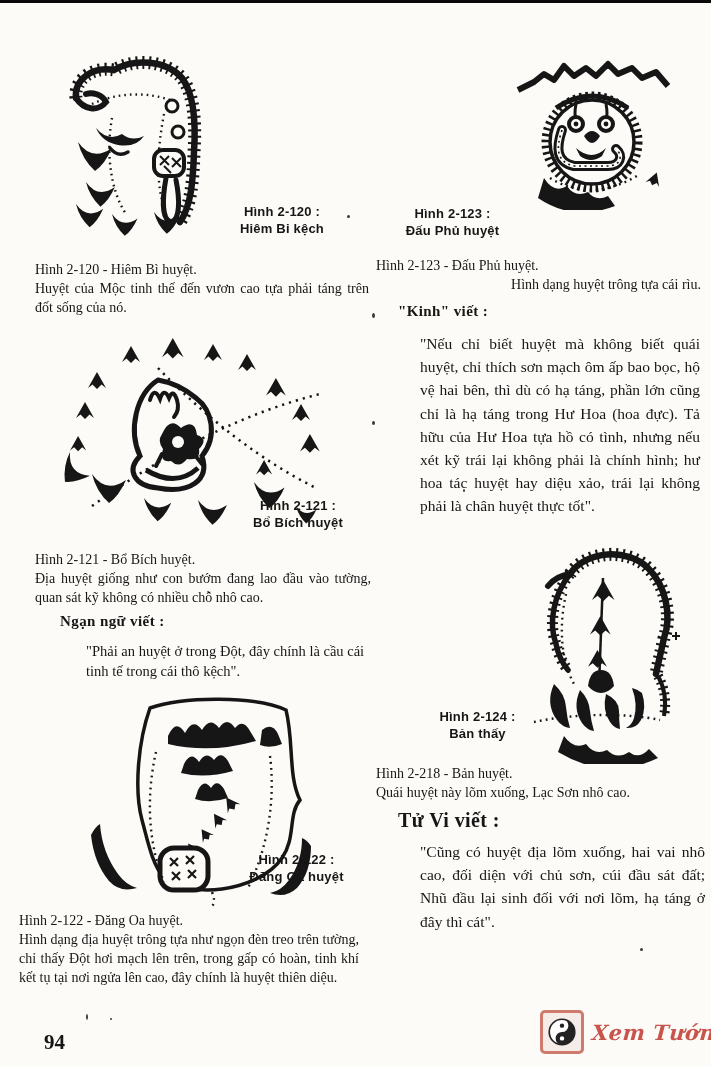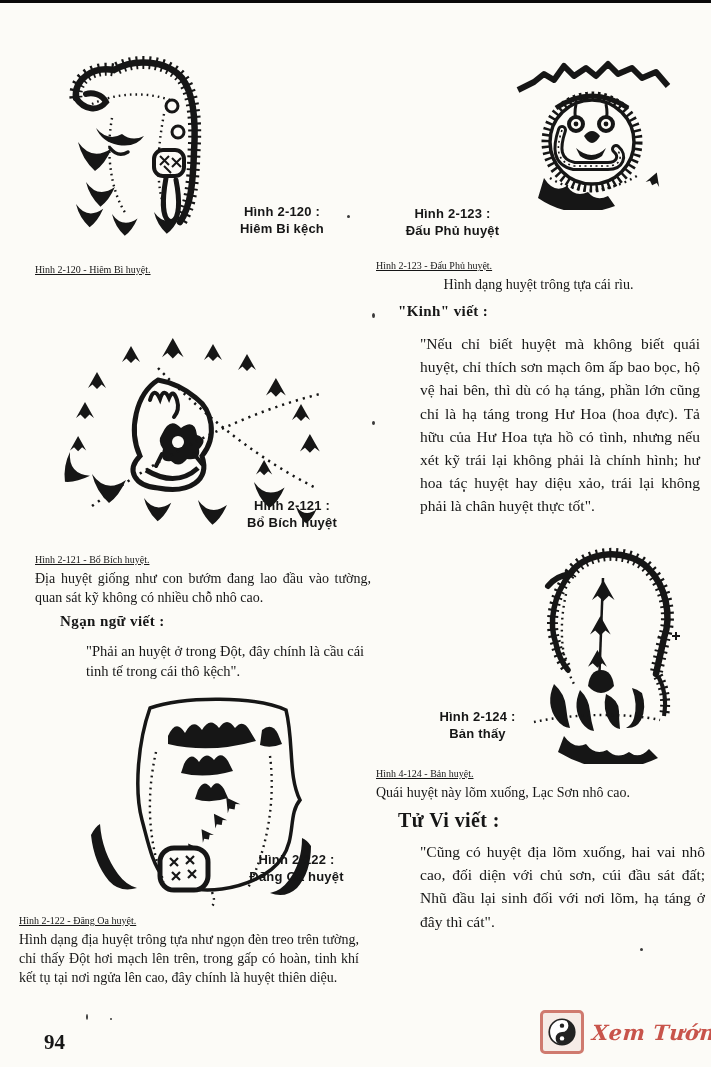--- a/index.html
+++ b/index.html
@@ -8,21 +8,21 @@
     background:#fcfbf7;color:#161616;overflow:hidden;
     font-family:"Liberation Serif", serif;
   }
   .topline{position:absolute;left:0;top:0;width:711px;height:3px;background:#0a0a0a;}
   .abs{position:absolute;}
   .art svg{display:block;}
   .caption{
     font-family:"Liberation Sans", sans-serif;font-weight:700;
     font-size:13px;line-height:17px;text-align:center;letter-spacing:.2px;
   }
-  .para-head{font-size:10px;line-height:19px;font-weight:400;text-decoration:underline;}
+  .para-head{font-size:14px;line-height:19px;font-weight:400;}
   .para-body{font-size:14px;line-height:19px;text-align:justify;}
   .sec-head{font-weight:700;font-size:15px;letter-spacing:.4px;}
   .sec-head.big{font-size:20px;}
   .quote{font-size:15.5px;line-height:23.2px;text-align:justify;}
   .quote.left{font-size:14.5px;line-height:20px;text-align:left;}
   .pagenum{font-size:21px;font-weight:700;}
   .watermark{display:flex;align-items:center;gap:8px;}
   .wm-logo{
     width:44px;height:44px;border:3px solid #cf7a6f;border-radius:5px;
     background:#f6ece7;display:flex;align-items:center;justify-content:center;
@@ -69,20 +69,21 @@
       <use href="#cres" transform="translate(60,166) scale(0.75)" fill="#161616"></use>
       <use href="#cres" transform="translate(102,164) scale(0.75)" fill="#161616"></use>
     </svg>
   </div>
   <div class="abs caption" style="left:222px;top:203px;width:120px;">
     <div>Hình 2-120 :</div>
     <div>Hiêm Bi kệch</div>
   </div>
   <div class="abs" style="left:35px;top:260px;width:334px;">
     <div class="para-head">Hình 2-120 - Hiêm Bì huyệt.</div>
+    <div class="para-body">Huyệt của Mộc tinh thế đến vươn cao tựa phải táng trên đốt sống của nó.</div>
   </div>
 
   <div class="abs art" style="left:492px;top:50px;">
     <svg width="205" height="160" viewBox="0 0 205 160" fill="none">
       <path d="M26,40 L42,32 L52,24 L62,30 L72,16 L82,26 L94,18 L104,26 L116,14 L126,24 L140,18 L150,28 L164,22 L176,36" stroke="#161616" stroke-width="6" stroke-linejoin="round" fill="none"></path>
       <circle cx="100" cy="92" r="46" stroke="#161616" stroke-width="9" stroke-dasharray="2.5 3.5" fill="none"></circle>
       <circle cx="100" cy="92" r="42" stroke="#161616" stroke-width="3.5" fill="none"></circle>
       <path d="M64,58 q36,-24 72,0" stroke="#161616" stroke-width="5" fill="none"></path>
       <path d="M84,54 q-2,10 0,17 M114,54 q2,10 0,17" stroke="#161616" stroke-width="3" fill="none"></path>
       <circle cx="84" cy="74" r="7" fill="#fcfbf7" stroke="#161616" stroke-width="4"></circle>
@@ -98,21 +99,21 @@
       <path d="M52,128 q10,16 23,8 q8,12 21,6 q8,10 20,4 l7,10 q-42,16 -77,-8 z" fill="#161616"></path>
       <use href="#fir" transform="translate(158,120) rotate(20) scale(0.8)" fill="#161616"></use>
     </svg>
   </div>
   <div class="abs caption" style="left:395px;top:205px;width:115px;">
     <div>Hình 2-123 :</div>
     <div>Đấu Phủ huyệt</div>
   </div>
   <div class="abs" style="left:376px;top:256px;width:325px;">
     <div class="para-head">Hình 2-123 - Đấu Phủ huyệt.</div>
-    <div class="para-body" style="text-align:center">Hình dạng huyệt trông tựa cái rìu.</div>
+    <div class="para-body" style="text-align:right">Hình dạng huyệt trông tựa cái rìu.</div>
   </div>
 
   <div class="abs sec-head" style="left:398px;top:303px;">"Kinh" viết :</div>
   <div class="abs quote" style="left:420px;top:332px;width:280px;">"Nếu chỉ biết huyệt mà không biết quái huyệt, chỉ thích sơn mạch ôm ấp bao bọc, hộ vệ hai bên, thì dù có hạ táng, phần lớn cũng chỉ là hạ táng trong Hư Hoa (hoa đực). Tả hữu của Hư Hoa tựa hồ có tình, nhưng nếu xét kỹ trái lại không phải là chính hình; hư hoa tác huyệt hay diệu xảo, trái lại không phải là chân huyệt thực tốt".</div>
 
   <div class="abs art" style="left:58px;top:336px;">
     <svg width="290" height="200" viewBox="0 0 290 200" fill="none">
       <use href="#fir" transform="translate(64,10)" fill="#161616"></use>
       <use href="#fir" transform="translate(104,2) scale(1.2)" fill="#161616"></use>
       <use href="#fir" transform="translate(146,8)" fill="#161616"></use>
@@ -133,21 +134,21 @@
       <path d="M34,170 Q150,86 262,58" stroke="#161616" stroke-width="2.5" stroke-dasharray="2.2 5" fill="none"></path>
       <path d="M100,32 Q178,112 258,152" stroke="#161616" stroke-width="2.5" stroke-dasharray="2.2 5" fill="none"></path>
       <use href="#cres" transform="translate(12,116) rotate(40) scale(0.9)" fill="#161616"></use>
       <use href="#cres" transform="translate(34,138)" fill="#161616"></use>
       <use href="#cres" transform="translate(86,162) scale(0.8)" fill="#161616"></use>
       <use href="#cres" transform="translate(140,164) scale(0.85)" fill="#161616"></use>
       <use href="#cres" transform="translate(196,146) scale(0.9)" fill="#161616"></use>
       <use href="#cres" transform="translate(238,170) scale(0.6)" fill="#161616"></use>
     </svg>
   </div>
-  <div class="abs caption" style="left:232px;top:497px;width:120px;">
+  <div class="abs caption" style="left:238px;top:497px;width:120px;">
     <div>Hình 2-121 :</div>
     <div>Bổ Bích huyệt</div>
   </div>
   <div class="abs" style="left:35px;top:550px;width:336px;">
     <div class="para-head">Hình 2-121 - Bổ Bích huyệt.</div>
     <div class="para-body">Địa huyệt giống như con bướm đang lao đầu vào tường, quan sát kỹ không có nhiều chỗ nhô cao.</div>
   </div>
 
   <div class="abs sec-head" style="left:60px;top:613px;">Ngạn ngữ viết :</div>
   <div class="abs quote left" style="left:86px;top:641px;width:290px;">"Phải an huyệt ở trong Đột, đây chính là cầu cái tinh tế trong cái thô kệch".</div>
@@ -203,21 +204,21 @@
       <path d="M152,140 q10,18 6,40" stroke="#161616" stroke-width="4" fill="none"></path>
       <path d="M28,186 C70,177 122,177 154,184" stroke="#161616" stroke-width="2.4" stroke-dasharray="1.8 4.2" fill="none"></path>
       <path d="M58,200 q10,14 22,8 q9,12 21,6 q10,10 22,2 q10,8 20,-3 l9,9 q-50,24 -100,-6 z" fill="#161616"></path>
     </svg>
   </div>
   <div class="abs caption" style="left:420px;top:708px;width:115px;">
     <div>Hình 2-124 :</div>
     <div>Bản thấy</div>
   </div>
   <div class="abs" style="left:376px;top:764px;width:322px;">
-    <div class="para-head">Hình 4-124 - Bản huyệt.</div>
+    <div class="para-head">Hình 2-218 - Bản huyệt.</div>
     <div class="para-body" style="text-align:left">Quái huyệt này lõm xuống, Lạc Sơn nhô cao.</div>
   </div>
 
   <div class="abs sec-head big" style="left:398px;top:809px;">Tử Vi viết :</div>
   <div class="abs quote" style="left:420px;top:840px;width:285px;">"Cũng có huyệt địa lõm xuống, hai vai nhô cao, đối diện với chủ sơn, cúi đầu sát đất; Nhũ đầu lại sinh đối với nơi lõm, hạ táng ở đây thì cát".</div>
 
   <div class="abs pagenum" style="left:44px;top:1030px;">94</div>
 
   <div class="abs watermark" style="left:540px;top:1010px;">
     <div class="wm-logo">

